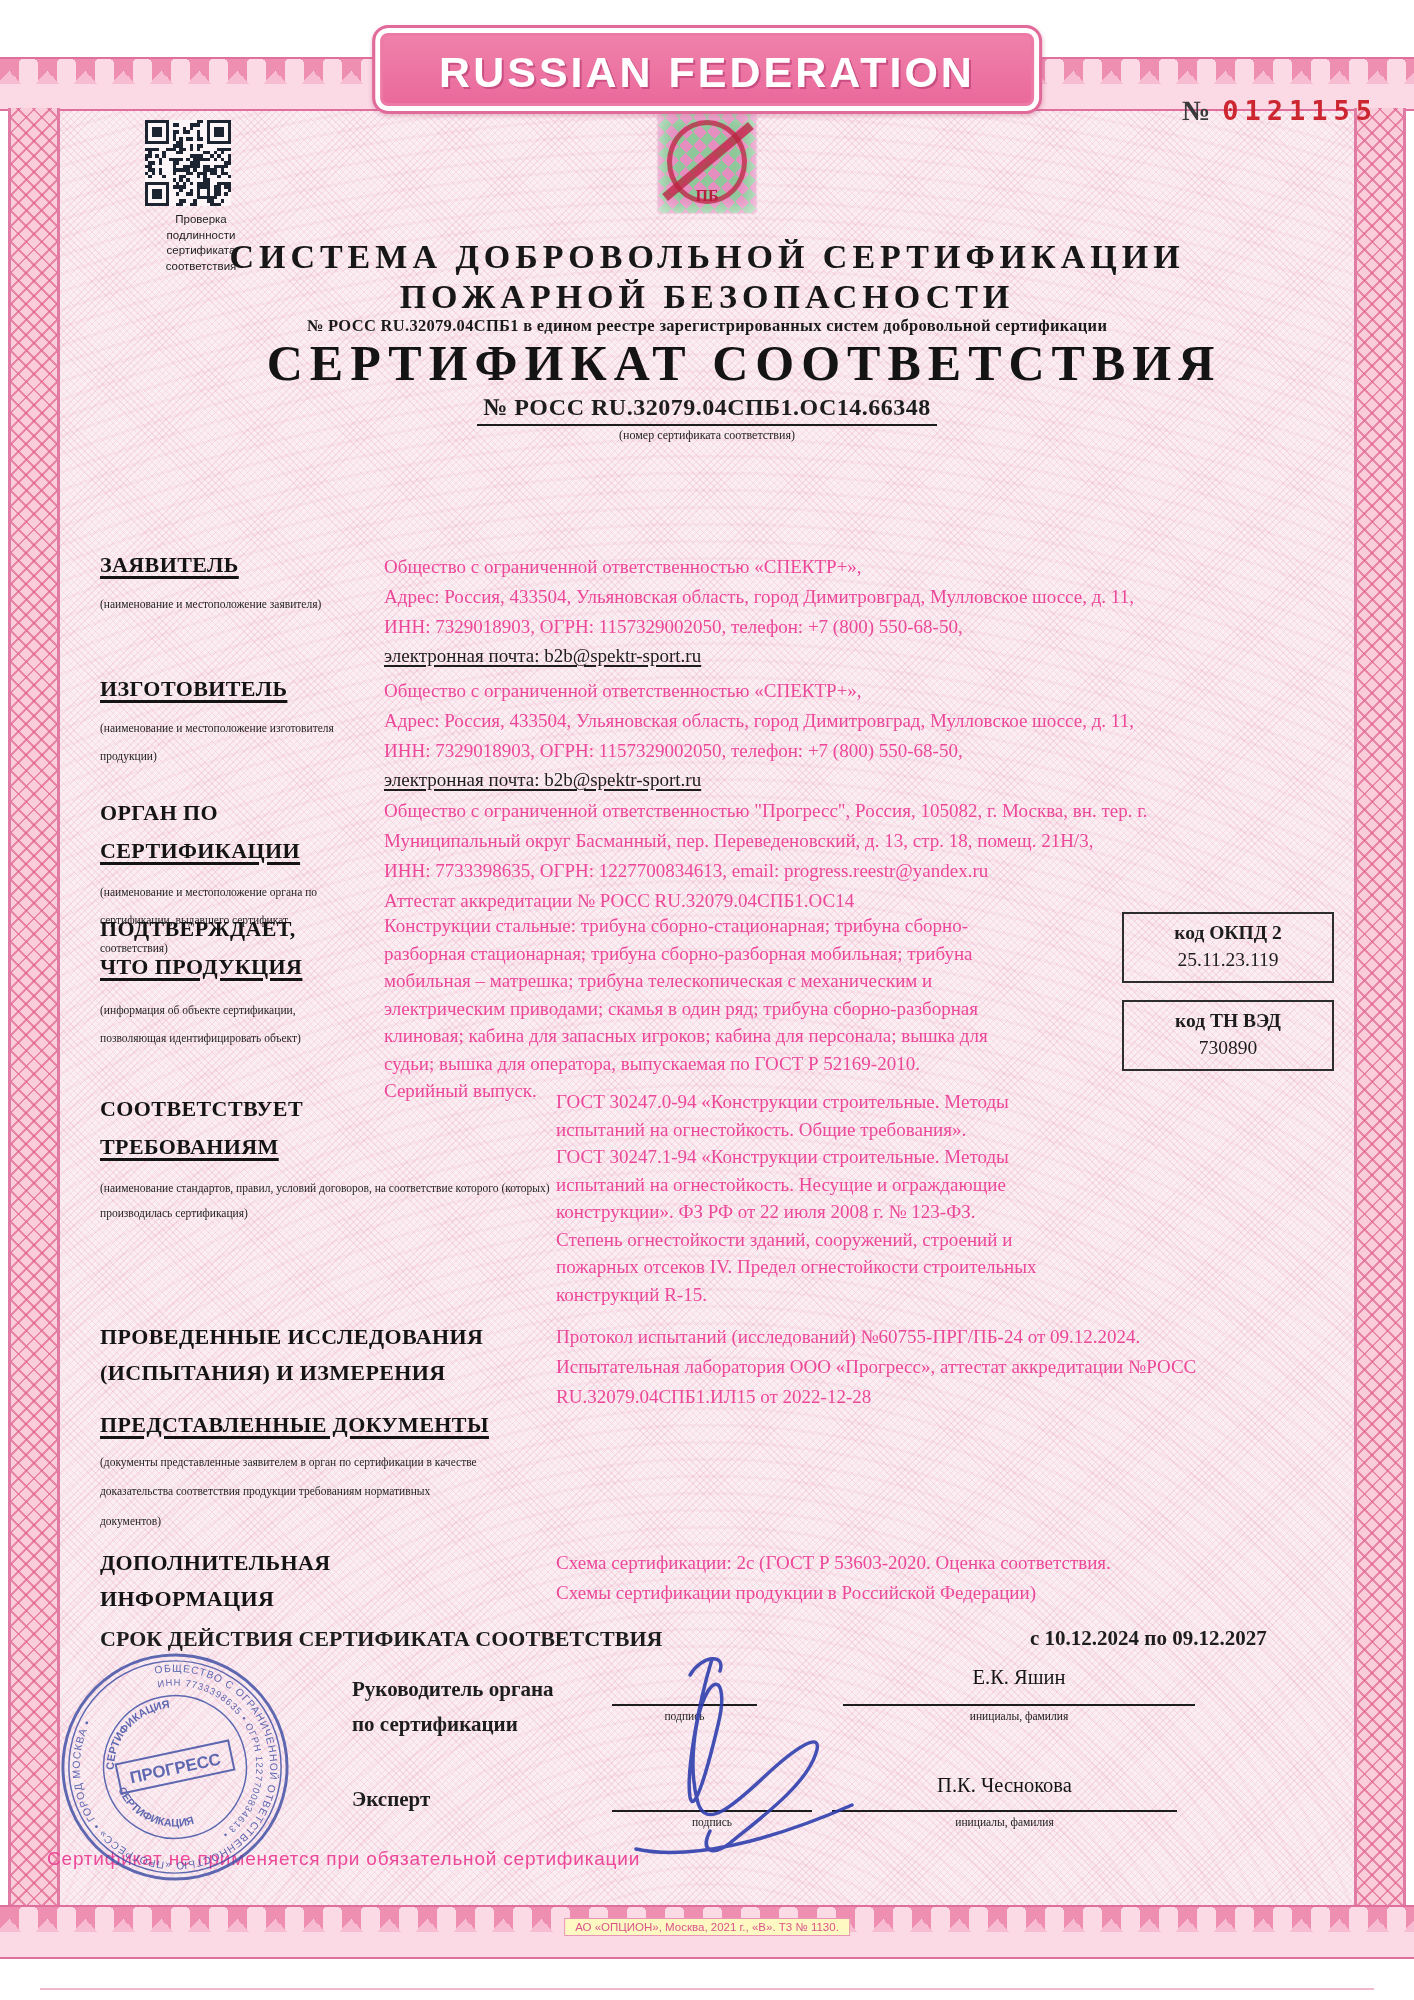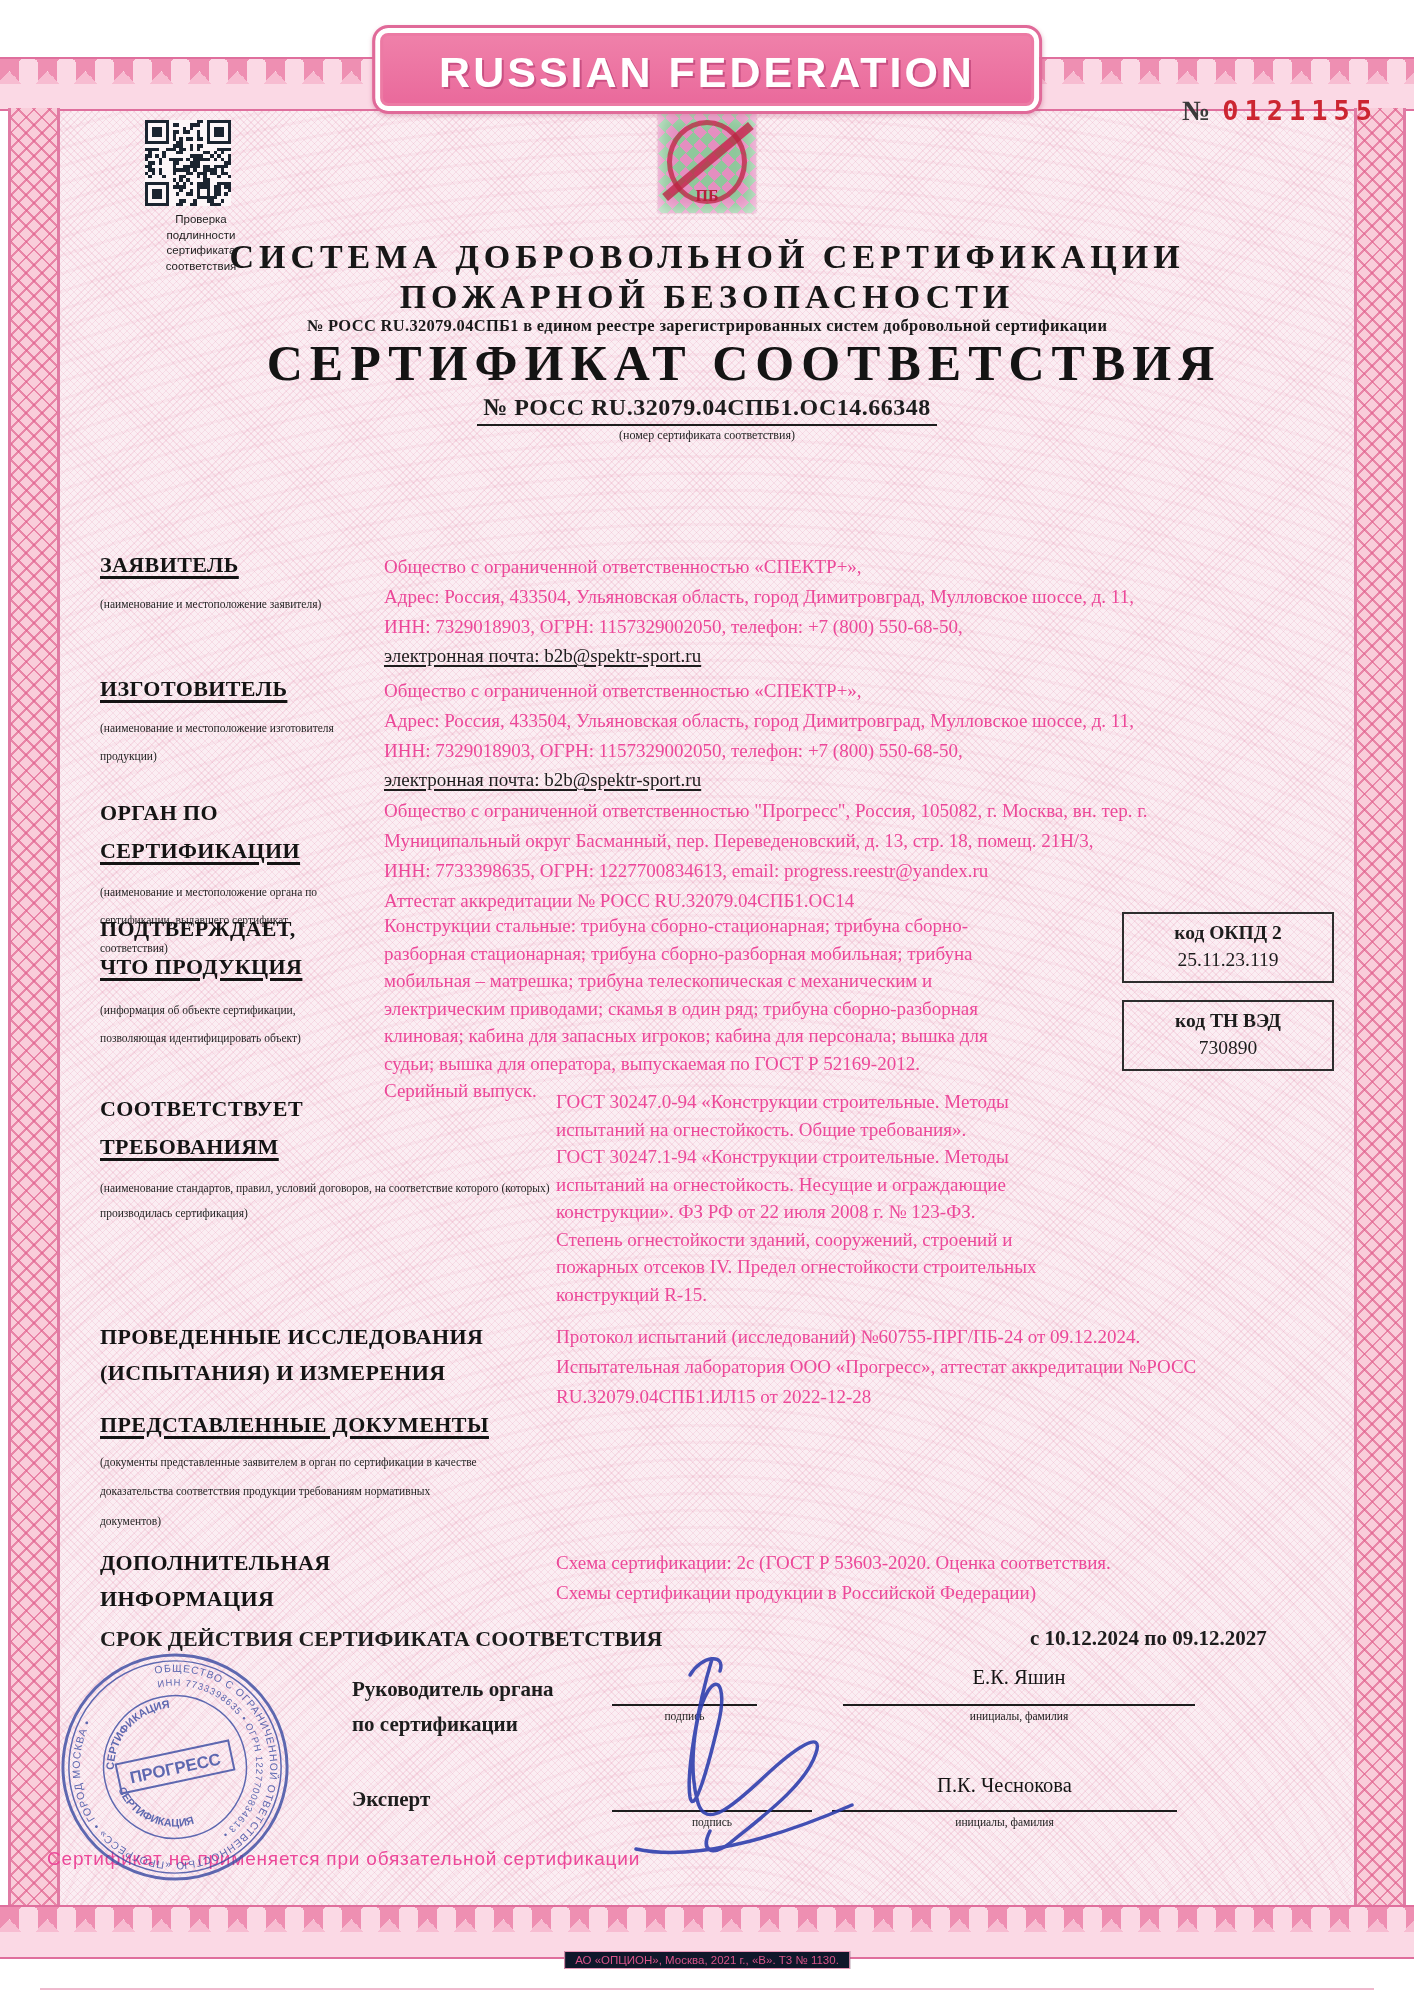--- a/index.html
+++ b/index.html
@@ -99,22 +99,22 @@
   .sig-caption{position:absolute;text-align:center;font-size:11.5px;color:#222;}
   .sig-name{position:absolute;text-align:center;font-size:20.5px;color:#141414;white-space:nowrap;}
   .note-line{position:absolute;left:0;top:1848px;width:1414px;text-align:left;
     font-family:"Liberation Sans","DejaVu Sans",sans-serif;font-size:19px;letter-spacing:.8px;color:#ec4899;padding-left:47px;}
 
   .stamp-svg{position:absolute;left:56px;top:1648px;width:238px;height:238px;
     transform:rotate(-12deg);opacity:.82;z-index:3;}
   .sig-script{position:absolute;left:540px;top:1645px;width:360px;height:215px;z-index:4;}
 
   .footer-box{position:absolute;left:50%;top:1918px;transform:translateX(-50%);
-    background:#0f172a;border:1px solid #e795b6;padding:2px 10px;z-index:6;
-    font-family:"Liberation Sans","DejaVu Sans",sans-serif;font-size:11.5px;color:#d9548a;white-space:nowrap;margin-top:33px;}
+    background:#fef9c3;border:1px solid #e795b6;padding:2px 10px;z-index:6;
+    font-family:"Liberation Sans","DejaVu Sans",sans-serif;font-size:11.5px;color:#d9548a;white-space:nowrap;}
 </style>
 </head>
 <body>
 
 <div class="page">
 
   <div class="interior"></div>
   <div class="band band-top"></div>
   <div class="band band-bottom"></div>
   <div class="sideborder left"></div>
@@ -397,21 +397,21 @@
 
   <div class="lbl" style="top:916px">ПОДТВЕРЖДАЕТ,</div>
   <div class="lbl" style="top:954px"><span class="u">ЧТО ПРОДУКЦИЯ</span></div>
   <div class="sub" style="top:996px">(информация об объекте сертификации, позволяющая идентифицировать объект)</div>
   <div class="content colA lh27" style="top:912px">
       <div class="cline">Конструкции стальные: трибуна сборно-стационарная; трибуна сборно-</div>
       <div class="cline">разборная стационарная; трибуна сборно-разборная мобильная; трибуна</div>
       <div class="cline">мобильная – матрешка; трибуна телескопическая с механическим и</div>
       <div class="cline">электрическим приводами; скамья в один ряд; трибуна сборно-разборная</div>
       <div class="cline">клиновая; кабина для запасных игроков; кабина для персонала; вышка для</div>
-      <div class="cline">судьи; вышка для оператора, выпускаемая по ГОСТ Р 52169-2012.</div>
+      <div class="cline">судьи; вышка для оператора, выпускаемая по ГОСТ Р 52169-2010.</div>
       <div class="cline">Серийный выпуск.</div>
     </div>
 
   <div class="code-box" style="top:912px">
     <div class="cb-l">код ОКПД 2</div>
     <div class="cb-v">25.11.23.119</div>
   </div>
   <div class="code-box" style="top:1000px">
     <div class="cb-l">код ТН ВЭД</div>
     <div class="cb-v">730890</div>

